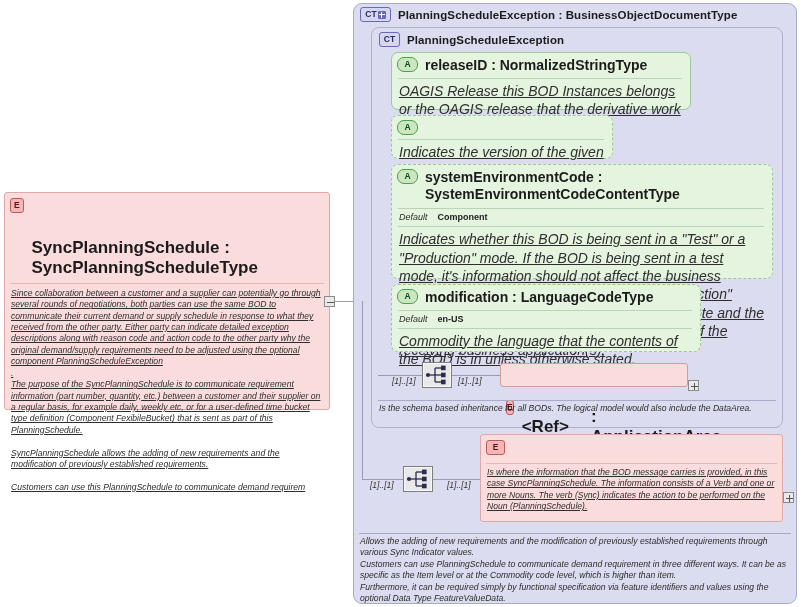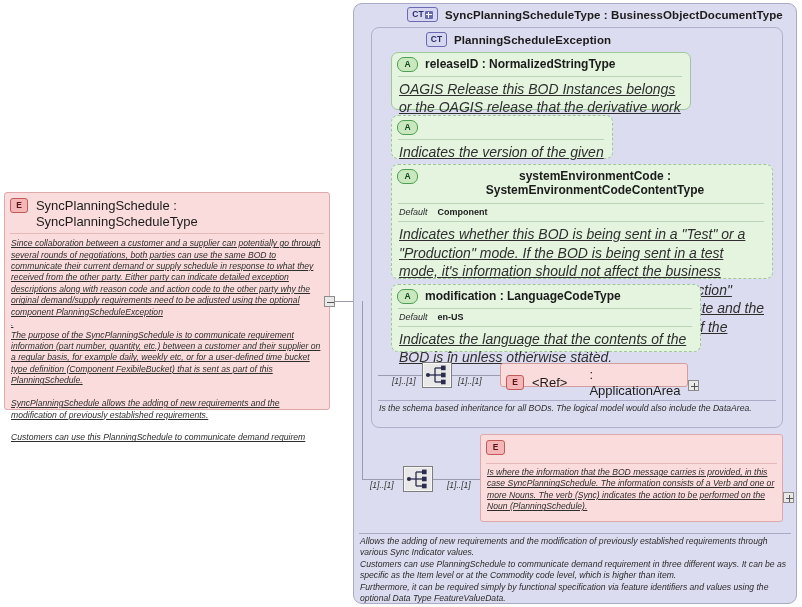--- a/index.html
+++ b/index.html
@@ -29,21 +29,20 @@
     border: 1px solid #b0b0cc;
     border-radius: 8px;
   }
 
   
   .box-title {
     display: flex;
     align-items: center;
     gap: 7px;
     white-space: nowrap;
-    margin-left: 47px;
   }
   .title-text {
     font-size: 11.5px;
     font-weight: bold;
     color: #1b1b1b;
     letter-spacing: .1px;
   }
 
   
   .badge {
@@ -104,25 +103,24 @@
   }
   .attr-box.optional {
     border: 1px dashed #9ec79a;
   }
   .attr-head {
     display: flex;
     align-items: flex-start;
     gap: 7px;
   }
   .attr-name {
-    font-size: 12px;
+    font-size: 14px;
     font-weight: bold;
     color: #1b1b1b;
     line-height: 1.18;
-    text-align: center;
   }
   .attr-sep {
     border-top: 1px solid #b9d3b5;
     margin: 4px 1px 3px 1px;
   }
   .attr-default {
     display: flex;
     gap: 10px;
     align-items: baseline;
     font-size: 9px;
@@ -147,24 +145,25 @@
     box-sizing: border-box;
   }
   .el-box.solid-thin { border: 1px solid #d49d9d; }
   .el-head {
     display: flex;
     align-items: flex-start;
     gap: 8px;
     padding: 4px 6px 4px 5px;
   }
   .el-name {
-    font-size: 13px;
-    font-weight: normal;
+    font-size: 17px;
+    font-weight: bold;
     color: #1b1b1b;
     line-height: 1.2;
+    margin-top: 40px;
   }
   .el-sep { border-top: 1px solid #e3b8b8; margin: 0 5px; }
   .el-doc {
     font-size: 8.6px;
     font-style: italic;
     color: #2e2e2e;
     line-height: 1.33;
     padding: 3px 7px 4px 6px;
     text-decoration: underline;
   }
@@ -241,21 +240,21 @@
 
 <div class="abs line-h" style="left:335px; top:301px; width:18px;"></div>
 
 <div class="abs ct-box" style="left:353px; top:3px; width:444px; height:601px;"></div>
 
 <div class="abs box-title" style="left:360px; top:7px;">
   <span class="badge badge-ct">
     <span>CT</span>
       <span class="plus"></span>
   </span>
-  <span class="title-text">SyncPlanningScheduleType  :  BusinessObjectDocumentType</span>
+  <span class="title-text">PlanningScheduleException  :  BusinessObjectDocumentType</span>
 </div>
 
 <div class="abs ct-box inner" style="left:371px; top:27px; width:412px; height:401px;"></div>
 
 <div class="abs box-title" style="left:379px; top:32px;">
   <span class="badge badge-ct plain">CT</span>
   <span class="title-text">PlanningScheduleException</span>
 </div>
 
 <div class="abs attr-box" style="left:391px; top:52px; width:300px; height:58px;">
@@ -293,21 +292,21 @@
   <div class="attr-head">
     <span class="badge badge-a">A</span>
     <span class="attr-name">modification  :  LanguageCodeType</span>
   </div>
   <div class="attr-sep"></div>
   <div class="attr-default">
     <span class="lbl">Default</span>
     <span class="val">en-US</span>
   </div>
   <div class="attr-sep"></div>
-  <div class="doc">Indicates the language that the contents of the BOD is in unless otherwise stated.</div>
+  <div class="doc">Commodity the language that the contents of the BOD is in unless otherwise stated.</div>
 </div>
 
 <div class="abs card" style="left:392px; top:364px;">[1]..[1]</div>
 
 <div class="abs line-h" style="left:378px; top:375px; width:44px;"></div>
 
 <div class="abs seq-icon" style="left:422px; top:362px;">
   <svg width="28" height="24" viewBox="0 0 28 24">
     <circle cx="5" cy="12" r="2.1" fill="#2b2b4d"></circle>
     <line x1="7" y1="12" x2="12" y2="12" stroke="#2b2b4d" stroke-width="1.3"></line>

